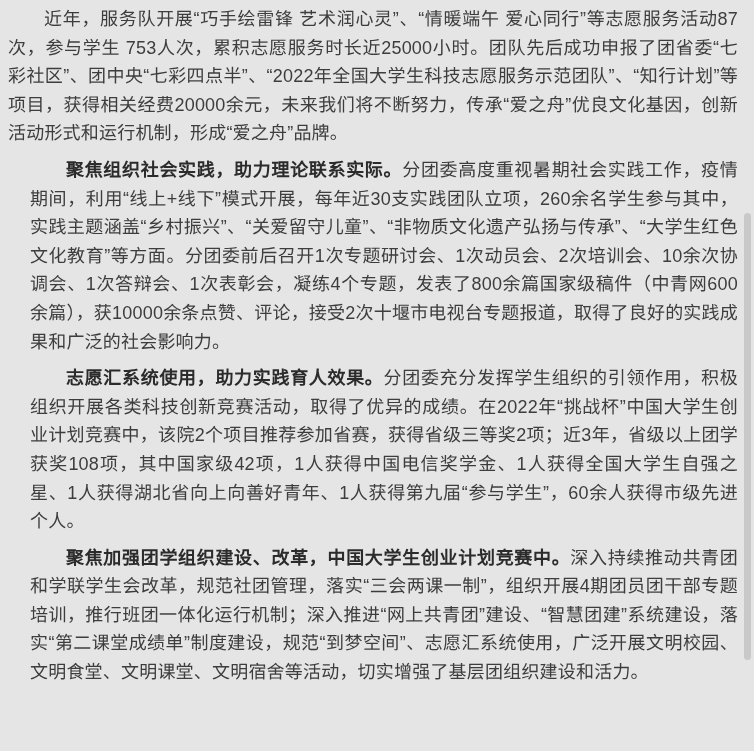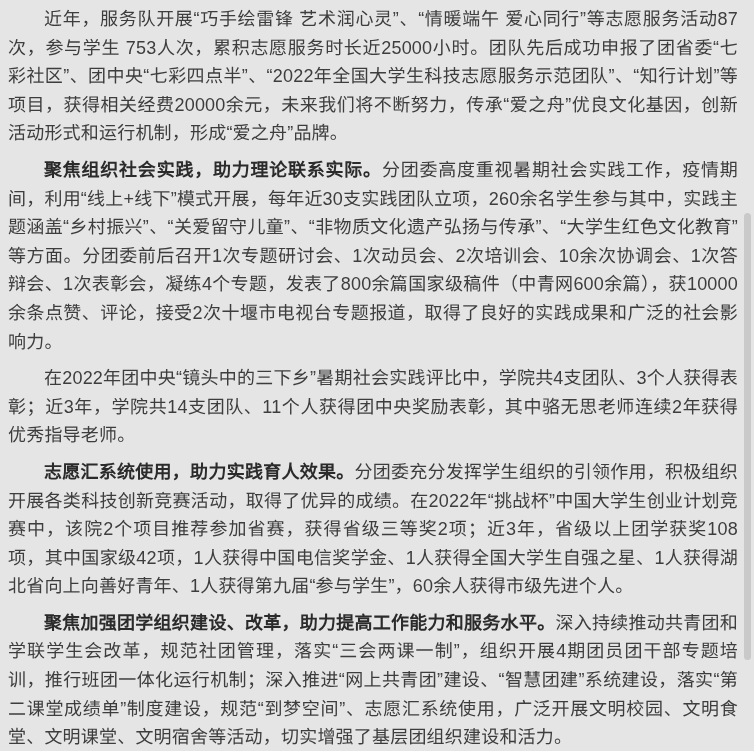--- a/index.html
+++ b/index.html
@@ -30,20 +30,21 @@
     font-size: 18px;
     line-height: 28.6px;
     color: #3d3d3d;
     text-align: justify;
     text-indent: 2em;
     letter-spacing: 0.2px;
     word-break: break-all;
   }
   p.para + p.para {
     margin-top: 8px;
+    margin-left: 22px;
   }
   .lead {
     font-weight: bold;
     color: #2b2b2b;
   }
   .scrollbar-track {
     position: absolute;
     top: 0;
     right: 0;
     width: 12px;
@@ -63,24 +64,23 @@
 </head>
 <body>
 
 <div class="page">
   <div class="content">
 
     <p class="para"><span class="lead"></span><span>近年，服务队开展“巧手绘雷锋 艺术润心灵”、“情暖端午 爱心同行”等志愿服务活动87次，参与学生 753人次，累积志愿服务时长近25000小时。团队先后成功申报了团省委“七彩社区”、团中央“七彩四点半”、“2022年全国大学生科技志愿服务示范团队”、“知行计划”等项目，获得相关经费20000余元，未来我们将不断努力，传承“爱之舟”优良文化基因，创新活动形式和运行机制，形成“爱之舟”品牌。</span></p>
 
     <p class="para"><span class="lead">聚焦组织社会实践，助力理论联系实际。</span><span>分团委高度重视暑期社会实践工作，疫情期间，利用“线上+线下”模式开展，每年近30支实践团队立项，260余名学生参与其中，实践主题涵盖“乡村振兴”、“关爱留守儿童”、“非物质文化遗产弘扬与传承”、“大学生红色文化教育”等方面。分团委前后召开1次专题研讨会、1次动员会、2次培训会、10余次协调会、1次答辩会、1次表彰会，凝练4个专题，发表了800余篇国家级稿件（中青网600余篇），获10000余条点赞、评论，接受2次十堰市电视台专题报道，取得了良好的实践成果和广泛的社会影响力。</span></p>
 
-    <p class="para"><span class="lead"></span><span>在2022年团中央“镜头中的三下乡”暑期社会实践评比中，学院共4支团队、3个人获得表彰；近3年，学院共14支团队、11个人获得团中央奖励表彰，其中骆无思老师连续2年获得优秀指导老师。</span></p>
 
     <p class="para"><span class="lead">志愿汇系统使用，助力实践育人效果。</span><span>分团委充分发挥学生组织的引领作用，积极组织开展各类科技创新竞赛活动，取得了优异的成绩。在2022年“挑战杯”中国大学生创业计划竞赛中，该院2个项目推荐参加省赛，获得省级三等奖2项；近3年，省级以上团学获奖108项，其中国家级42项，1人获得中国电信奖学金、1人获得全国大学生自强之星、1人获得湖北省向上向善好青年、1人获得第九届“参与学生”，60余人获得市级先进个人。</span></p>
 
-    <p class="para"><span class="lead">聚焦加强团学组织建设、改革，助力提高工作能力和服务水平。</span><span>深入持续推动共青团和学联学生会改革，规范社团管理，落实“三会两课一制”，组织开展4期团员团干部专题培训，推行班团一体化运行机制；深入推进“网上共青团”建设、“智慧团建”系统建设，落实“第二课堂成绩单”制度建设，规范“到梦空间”、志愿汇系统使用，广泛开展文明校园、文明食堂、文明课堂、文明宿舍等活动，切实增强了基层团组织建设和活力。</span></p>
+    <p class="para"><span class="lead">聚焦加强团学组织建设、改革，中国大学生创业计划竞赛中。</span><span>深入持续推动共青团和学联学生会改革，规范社团管理，落实“三会两课一制”，组织开展4期团员团干部专题培训，推行班团一体化运行机制；深入推进“网上共青团”建设、“智慧团建”系统建设，落实“第二课堂成绩单”制度建设，规范“到梦空间”、志愿汇系统使用，广泛开展文明校园、文明食堂、文明课堂、文明宿舍等活动，切实增强了基层团组织建设和活力。</span></p>
 
   </div>
 
   <div class="scrollbar-track">
     <div class="scrollbar-thumb"></div>
   </div>
 </div>
 
 </body></html>

